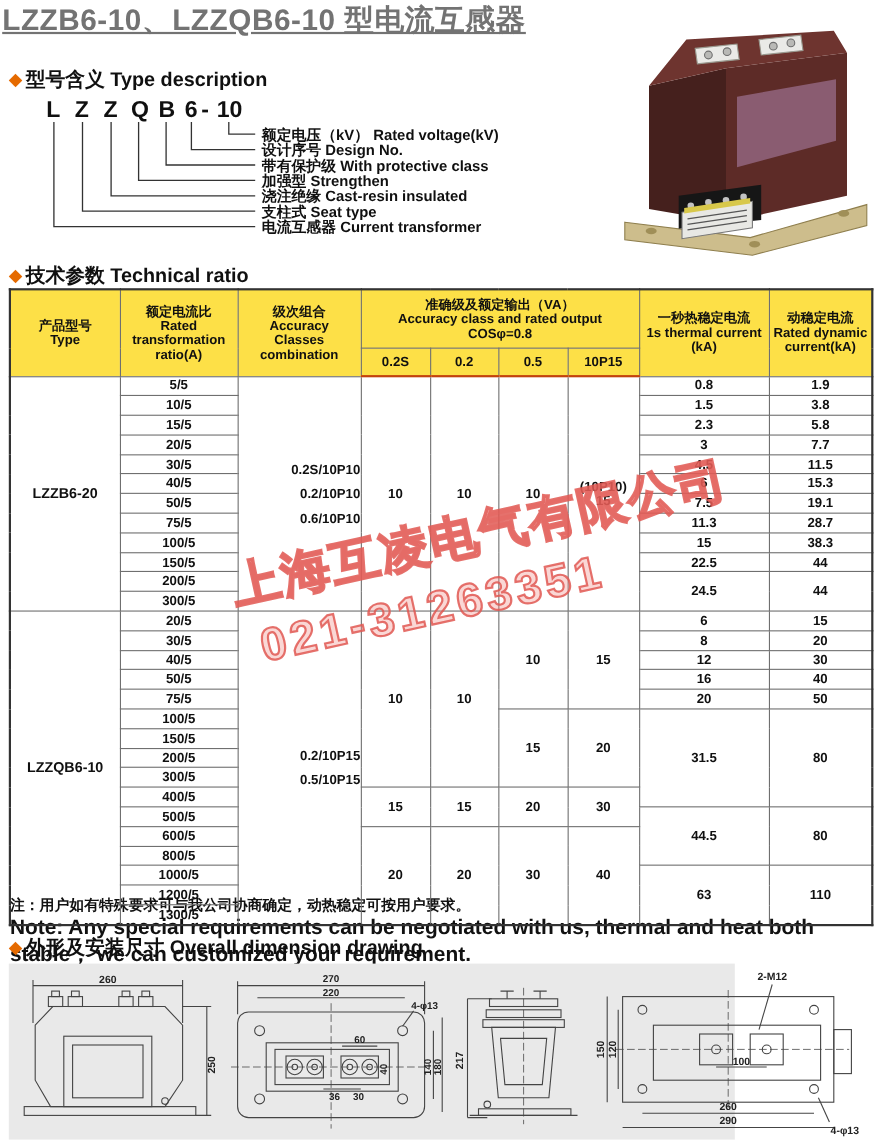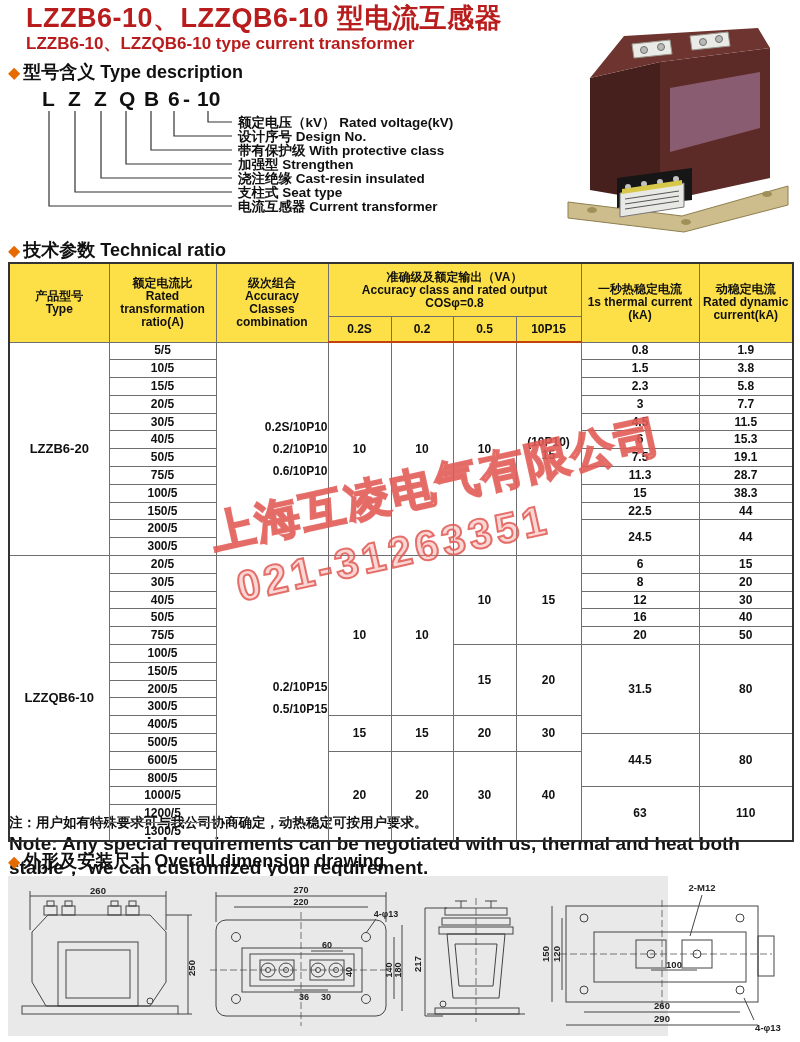--- a/index.html
+++ b/index.html
@@ -1,20 +1,20 @@
 <!DOCTYPE html>
 <html><head>
 <meta charset="utf-8">
 <style>
   html,body{margin:0;padding:0;}
   body{
     width:800px;height:1042px;position:relative;background:#fff;overflow:hidden;
     font-family:"Liberation Sans","DejaVu Sans",sans-serif;color:#111;
   }
-  .title-block{position:absolute;left:26px;top:3px;color:#b91c1c;}
+  .title-block{position:absolute;left:2px;top:3px;color:#737373;text-decoration:underline;}
   .title-zh{font-size:27px;font-weight:bold;letter-spacing:.5px;line-height:30px;}
   .title-en{font-size:17px;font-weight:bold;line-height:19px;margin-top:1px;}
   .sec{position:absolute;display:flex;align-items:center;font-weight:bold;font-size:18px;color:#101010;white-space:nowrap;}
   .sec .diamond{color:#e56a00;font-size:16px;margin-right:3px;}
   #sec1{left:8px;top:60px;}
   #sec2{left:8px;top:238px;}
   #sec3{left:8px;top:849px;}
   #typediagram{position:absolute;left:14px;top:84px;}
   #photo{position:absolute;left:562px;top:10px;}
   #techtable{position:absolute;left:8px;top:262px;border-collapse:collapse;table-layout:fixed;width:784px;border:2px solid #333;z-index:1;}
@@ -37,21 +37,20 @@
     z-index:2;pointer-events:none;font-weight:bold;white-space:nowrap;}
   .watermark .l1{font-size:44px;letter-spacing:2px;color:rgba(240,140,135,.35);-webkit-text-stroke:2px rgba(224,88,82,.85);}
   .watermark .l2{font-size:42px;letter-spacing:4px;margin:4px 0 0 14px;color:rgba(240,140,135,.35);-webkit-text-stroke:2px rgba(224,88,82,.85);}
   svg text{font-family:"Liberation Sans","DejaVu Sans",sans-serif;}
 </style>
 </head>
 <body>
 
 <div class="title-block">
   <div class="title-zh">LZZB6-10、LZZQB6-10 型电流互感器</div>
-  <div class="title-en">LZZB6-10、LZZQB6-10  type current transformer</div>
 </div>
 
 <svg id="photo" width="232" height="225" viewBox="0 0 232 225">
   <rect width="232" height="225" fill="#ffffff"></rect>
   <polygon points="6,192 120,206 226,176 226,195 122,222 6,208" fill="#cdbd8c" stroke="#8f7f4e" stroke-width="1"></polygon>
   <ellipse cx="30" cy="200" rx="5" ry="3" fill="#a08f58"></ellipse>
   <ellipse cx="205" cy="184" rx="5" ry="3" fill="#a08f58"></ellipse>
   <ellipse cx="124" cy="212" rx="5" ry="3" fill="#a08f58"></ellipse>
   <polygon points="98,52 208,38 208,168 98,192" fill="#5d2b27"></polygon>
   <polygon points="28,68 98,52 98,192 28,180" fill="#45201d"></polygon>

